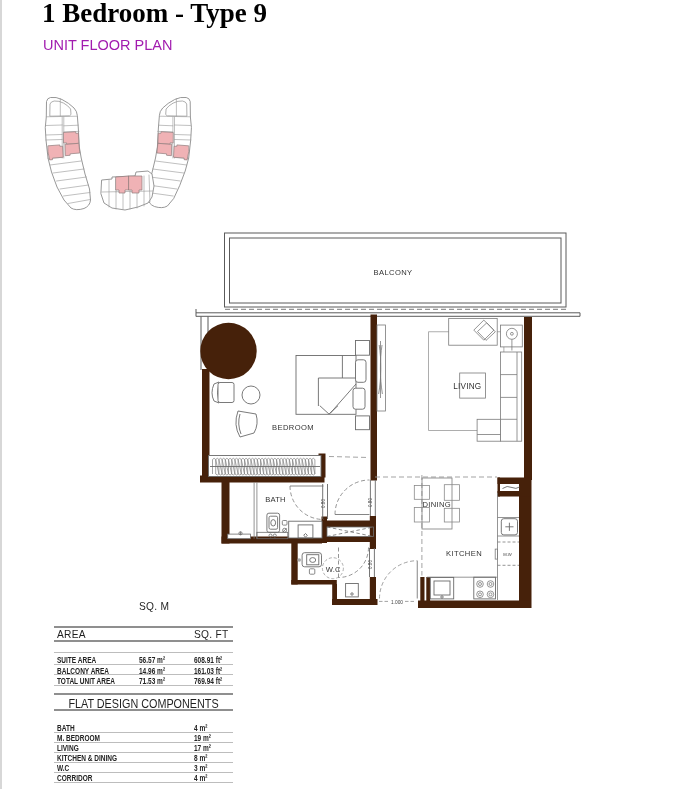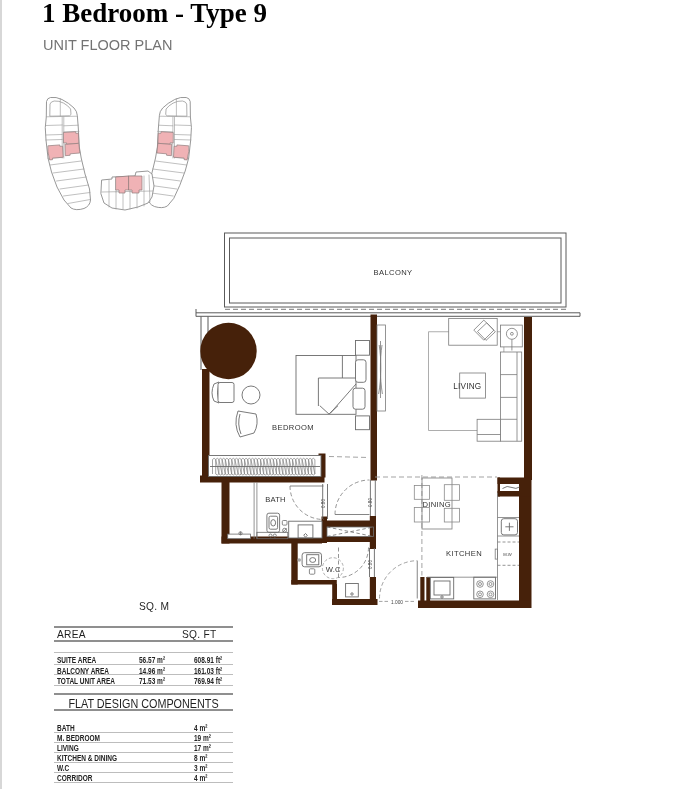--- a/index.html
+++ b/index.html
@@ -11,21 +11,21 @@
   .t{position:absolute;color:#222;font-size:9.3px;font-weight:bold;white-space:nowrap;transform:scaleX(0.70);transform-origin:0 0;}
   .th{position:absolute;color:#1f1f1f;font-size:10.2px;white-space:nowrap;letter-spacing:0.3px;}
 </style>
 </head>
 <body>
 
 <div class="abs" style="left:0;top:0;width:2px;height:789px;background:#d7d7d7;"></div>
 
 <div class="abs" style="left:42px;top:-2px;font-family:'Liberation Serif',serif;font-weight:bold;font-size:27px;color:#000;">1 Bedroom - Type 9</div>
 
-<div class="abs" style="left:43px;top:37px;font-size:14.5px;color:#737373;">UNIT FLOOR PLAN</div>
+<div class="abs" style="left:43px;top:37px;font-size:14.5px;color:#a21caf;">UNIT FLOOR PLAN</div>
 
 <svg class="abs" style="left:0;top:0;" width="687" height="789" viewBox="0 0 687 789">
 
   <g stroke-linejoin="round" stroke-linecap="round">
 
     <g fill="#ffffff" stroke="#8c8c8c" stroke-width="0.9">
       <path d="M46.3,116.6 L46.5,101.5 Q47.2,98 50.5,97.5 Q56,96.6 62,99.5 Q69,103 74,108 Q77.2,111.5 77.3,115.5 L78.3,128 L79.3,147 L81.2,158 L85,174 L89.5,189 L90.5,200 Q90,206 84,208.5 Q76,211 71,208 L64,200 L57,187 L51.5,172 L48,158 L46,140 L45.3,128 Z"></path>
     </g>
 
     <path d="M49.8,115.8 L50,104 Q50.8,101.6 54.2,101 Q58.8,100.6 63.6,103.1 Q68,105.5 70.6,109 L71,114.5 L69.8,115.6 Z" fill="#fff" stroke="#8c8c8c" stroke-width="0.7"></path>
@@ -351,21 +351,21 @@
       <circle cx="480" cy="594.3" r="1.5" stroke-width="0.7"></circle>
     <circle cx="490.5" cy="594.3" r="3.3" stroke-width="0.7"></circle>
       <circle cx="490.5" cy="594.3" r="1.5" stroke-width="0.7"></circle>
   </g>
 </svg>
 
 <div class="lnd" style="top:626px;"></div>
 
 <div class="th" style="left:57px;top:628.5px;">AREA</div>
 <div class="th" style="left:139px;top:601px;">SQ. M</div>
-<div class="th" style="left:182px;top:628.5px;">SQ. FT</div>
+<div class="th" style="left:194px;top:628.5px;">SQ. FT</div>
 
 <div class="lnd" style="top:640px;"></div>
 
 <div class="ln" style="top:652px;"></div>
 
 <div class="t" style="left:57px;top:655.2px;">SUITE AREA</div>
 <div class="t" style="left:139px;top:655.2px;">56.57 m²</div>
 <div class="t" style="left:194px;top:655.2px;">608.91 ft²</div>
 <div class="ln" style="top:664.3px;"></div>
 

